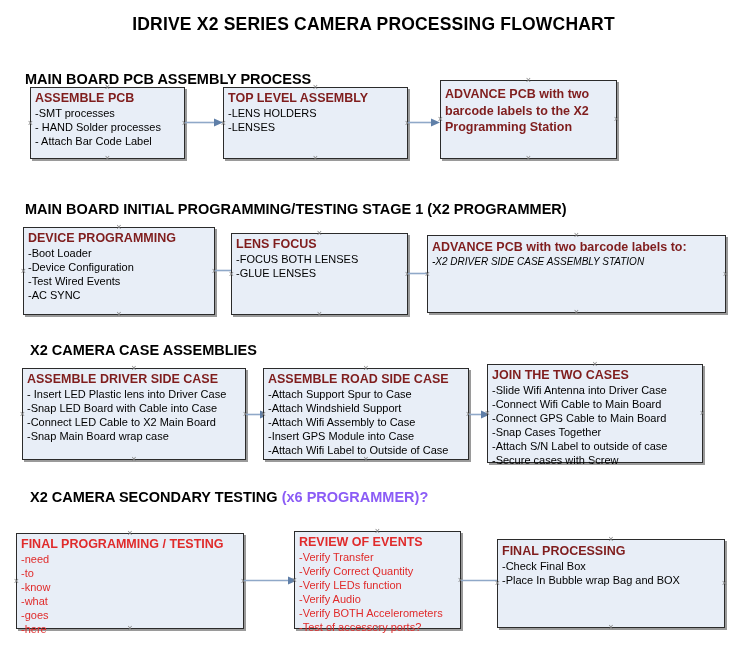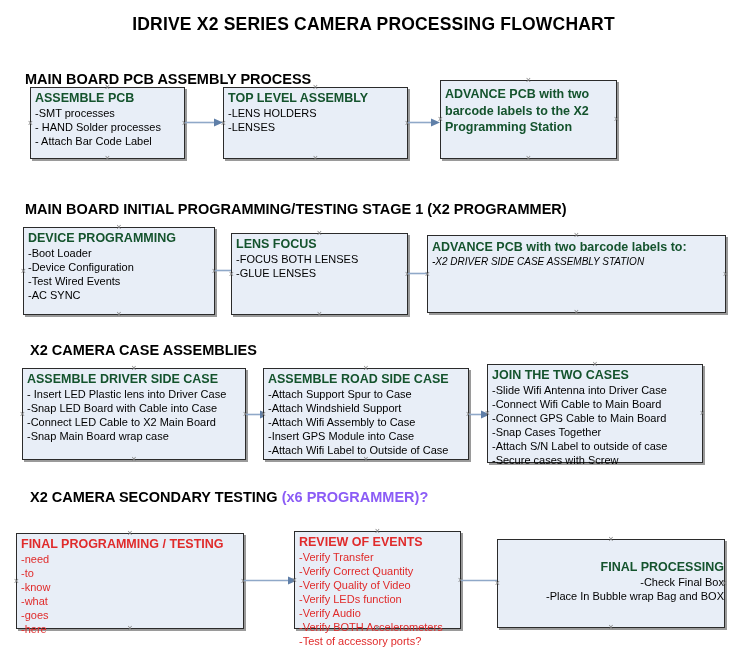--- a/index.html
+++ b/index.html
@@ -51,21 +51,21 @@
     box-sizing: border-box;
     overflow: visible;
   }
   .box-inner {
     position: relative;
     padding: 3px 0 0 4px;
   }
   .box-title {
     font-size: 12.5px;
     font-weight: bold;
-    color: #14532d;
+    color: #7f1d1d;
     line-height: 15px;
     white-space: nowrap;
   }
   .box-line {
     font-size: 11px;
     color: #000000;
     line-height: 14px;
     white-space: nowrap;
   }
   .box.red .box-title,
@@ -301,41 +301,40 @@
       <line x1="0" y1="5.5" x2="45" y2="5.5" stroke="#8fa8c8" stroke-width="1.6"></line>
       <polygon points="44,1.5 53,5.5 44,9.5" fill="#5f7fa8"></polygon>
     </svg>
   </div>
 
   <div class="box red" style="left:294px; top:531px; width:167px; height:98px;">
     <div class="box-inner">
       <div class="box-title">REVIEW OF EVENTS</div>
       <div class="box-line">-Verify Transfer</div>
       <div class="box-line">-Verify Correct Quantity</div>
-      <div class="box-line">-Verify Quality of Video</div>
       <div class="box-line">-Verify LEDs function</div>
       <div class="box-line">-Verify Audio</div>
       <div class="box-line">-Verify BOTH Accelerometers</div>
       <div class="box-line">-Test of accessory ports?</div>
     </div>
     <span class="handle top">×</span>
     <span class="handle bottom">×</span>
     <span class="handle left">×</span>
     <span class="handle right">×</span>
   </div>
 
   <div class="connector" style="left:461px; top:575px; width:53px;">
     <svg width="53" height="11" viewBox="0 0 53 11">
       <line x1="0" y1="5.5" x2="44" y2="5.5" stroke="#8fa8c8" stroke-width="1.6"></line>
       <polygon points="43,1.5 52,5.5 43,9.5" fill="#5f7fa8"></polygon>
     </svg>
   </div>
 
   <div class="box" style="left:497px; top:539px; width:228px; height:89px;">
-    <div class="box-inner" style="padding-top:20px;text-align:right;">
+    <div class="box-inner" style="padding-top:4px;">
       <div class="box-title">FINAL PROCESSING</div>
       <div class="box-line"> -Check Final Box</div>
       <div class="box-line">-Place In Bubble wrap Bag and BOX</div>
     </div>
     <span class="handle top">×</span>
     <span class="handle bottom">×</span>
     <span class="handle left">×</span>
     <span class="handle right">×</span>
   </div>
 

